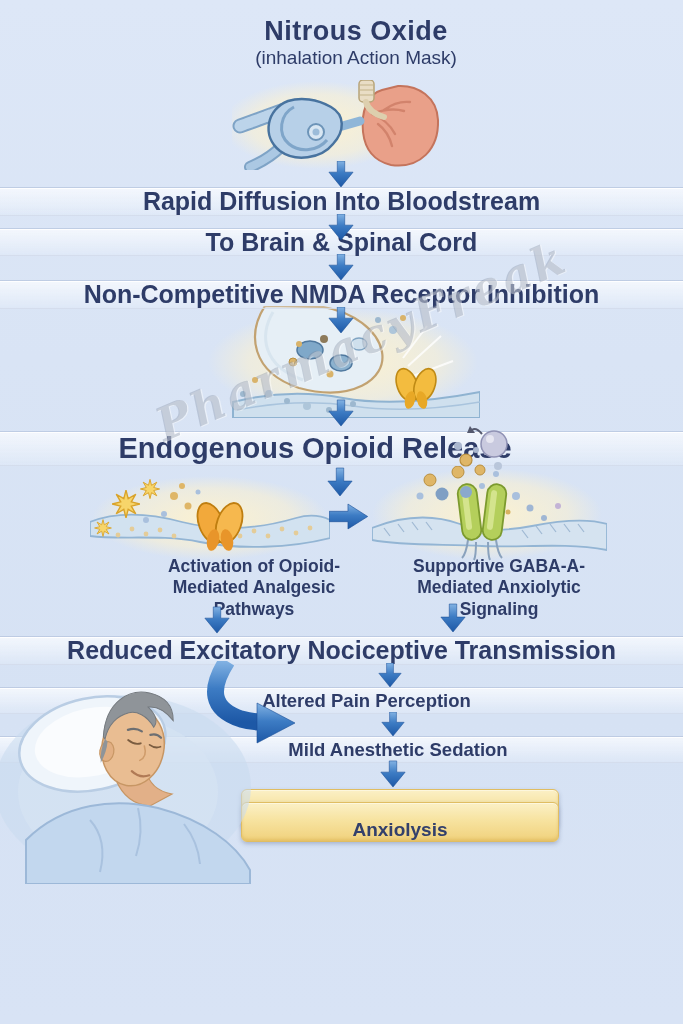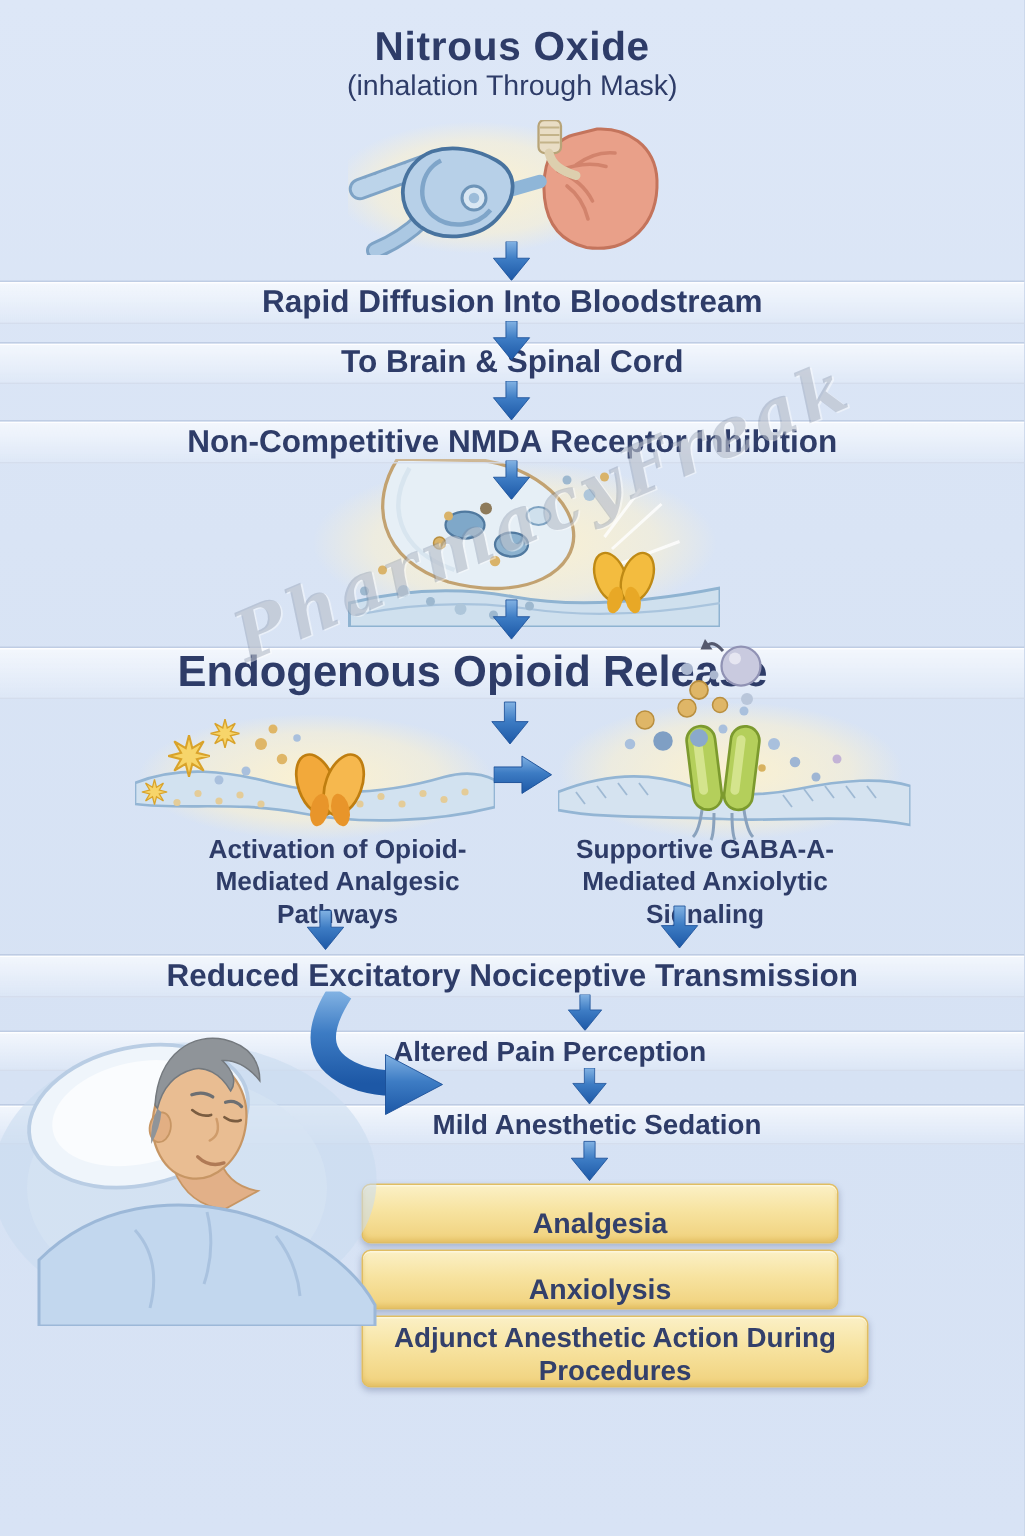--- a/index.html
+++ b/index.html
@@ -2,30 +2,30 @@
 <html><head>
 <meta charset="utf-8">
 <style>
   html,body{margin:0;padding:0;background:#c7d4e8;}
   #canvas{
     position:relative;width:683px;height:1024px;margin:0 auto;overflow:hidden;
     background:linear-gradient(180deg,#dde7f7 0%,#d9e4f5 35%,#d6e2f4 70%,#d8e3f5 100%);
     font-family:"Liberation Sans",sans-serif;color:#2e3c68;
   }
   .abs{position:absolute;}
-  .ctext{text-align:center;}
+  .ctext{text-align:center;padding-left:29px;}
   #title{left:0;right:0;top:16px;font-size:27px;font-weight:700;letter-spacing:.5px;}
   #subtitle{left:0;right:0;top:47px;font-size:19px;font-weight:500;}
   .band{
     left:0;right:0;display:flex;align-items:center;justify-content:center;
     background:linear-gradient(180deg,rgba(250,252,255,.8),rgba(236,243,252,.25));
     border-top:1px solid rgba(142,162,198,.38);
     border-bottom:1px solid rgba(142,162,198,.30);
     box-shadow:inset 0 1px 0 rgba(255,255,255,.85);
-    font-weight:700;font-size:21px;z-index:2;
+    font-weight:700;font-size:25px;z-index:2;
   }
   .band.big{font-size:29px;}
   .label{font-weight:700;font-size:17.5px;line-height:1.22;z-index:2;}
   .outcome{
     left:241px;width:316px;display:flex;align-items:flex-end;justify-content:center;
     background:linear-gradient(180deg,#fbf0c6 0%,#f7e3a0 45%,#f0d17c 100%);
     border:1px solid #e0bd62;border-radius:6px;
     box-shadow:inset 0 1px 0 #fdf7dd,inset 0 -2px 3px rgba(205,160,60,.35),0 2px 4px rgba(110,125,160,.45);
     font-weight:700;font-size:19px;color:#33406b;text-align:center;line-height:1.15;z-index:2;
   }
@@ -55,21 +55,21 @@
         <stop offset=".7" stop-color="#fdf2cf" stop-opacity=".55"></stop>
         <stop offset="1" stop-color="#fdf2cf" stop-opacity="0"></stop>
       </radialGradient>
       <polygon id="star8" points="12,0 4.6,1.9 8.5,8.5 1.9,4.6 0,12 -1.9,4.6 -8.5,8.5 -4.6,1.9 -12,0 -4.6,-1.9 -8.5,-8.5 -1.9,-4.6 0,-12 1.9,-4.6 8.5,-8.5 4.6,-1.9"></polygon>
     </defs>
   </svg>
 
   <div id="watermark" class="abs">PharmacyFreak</div>
 
   <div id="title" class="abs ctext">Nitrous Oxide</div>
-  <div id="subtitle" class="abs ctext">(inhalation Through Mask)</div>
+  <div id="subtitle" class="abs ctext">(inhalation Action Mask)</div>
 
   <svg class="abs" style="left:232px;top:80px" width="218" height="90" viewBox="0 0 218 90">
     <ellipse cx="85" cy="45" rx="95" ry="44" fill="url(#glow)"></ellipse>
 
     <g>
       <path d="M150 10 C135 14 129 32 131 52 C133 70 142 81 159 85 C188 89 207 69 206 40 C205 17 186 5 166 6 Z" fill="#e9a089" stroke="#c4745c" stroke-width="2"></path>
       <path d="M140 34 C150 38 158 44 163 54 M140 34 C150 30 162 28 172 31 M146 44 C154 50 158 58 160 66 M152 30 C160 24 168 21 178 22" fill="none" stroke="#d2836c" stroke-width="2.4" stroke-linecap="round"></path>
     </g>
 
     <g>
@@ -303,25 +303,22 @@
       <span>Mild Anesthetic Sedation</span>
     </div>
 
   <svg class="abs arr" style="left:379px;top:760px" width="28" height="28" viewBox="0 0 30 28">
       <path d="M11 0 H19 V12 H28 L15 28 L2 12 H11 Z" fill="url(#arw)" stroke="#1b4f97" stroke-width=".6"></path>
     </svg>
 
   <div class="abs outcome" style="top:789px;height:38px">
       <span>Analgesia</span>
     </div>
-  <div class="abs outcome" style="top:833px;height:38px">
+  <div class="abs outcome" style="top:802px;height:38px">
       <span>Anxiolysis</span>
-    </div>
-  <div class="abs outcome" style="top:877px;height:46px;font-size:18.5px;padding:0 10px">
-      <span>Adjunct Anesthetic Action During Procedures</span>
     </div>
 
   <svg class="abs" style="left:-2px;top:652px;z-index:3" width="268" height="232" viewBox="0 0 268 232">
     <ellipse cx="125" cy="135" rx="128" ry="92" fill="#c9dbee" opacity=".55"></ellipse>
     <ellipse cx="120" cy="140" rx="100" ry="75" fill="#d7e5f4" opacity=".6"></ellipse>
     <g transform="rotate(-12 95 95)">
       <ellipse cx="95" cy="92" rx="74" ry="46" fill="#eff5fb" stroke="#b9cde4" stroke-width="2.5"></ellipse>
       <ellipse cx="95" cy="90" rx="58" ry="34" fill="#ffffff" opacity=".65"></ellipse>
     </g>
     <path d="M118 128 Q128 152 152 154 L174 142 Q152 138 148 118 Z" fill="#e2b088" stroke="#c79664" stroke-width="1.2"></path>

